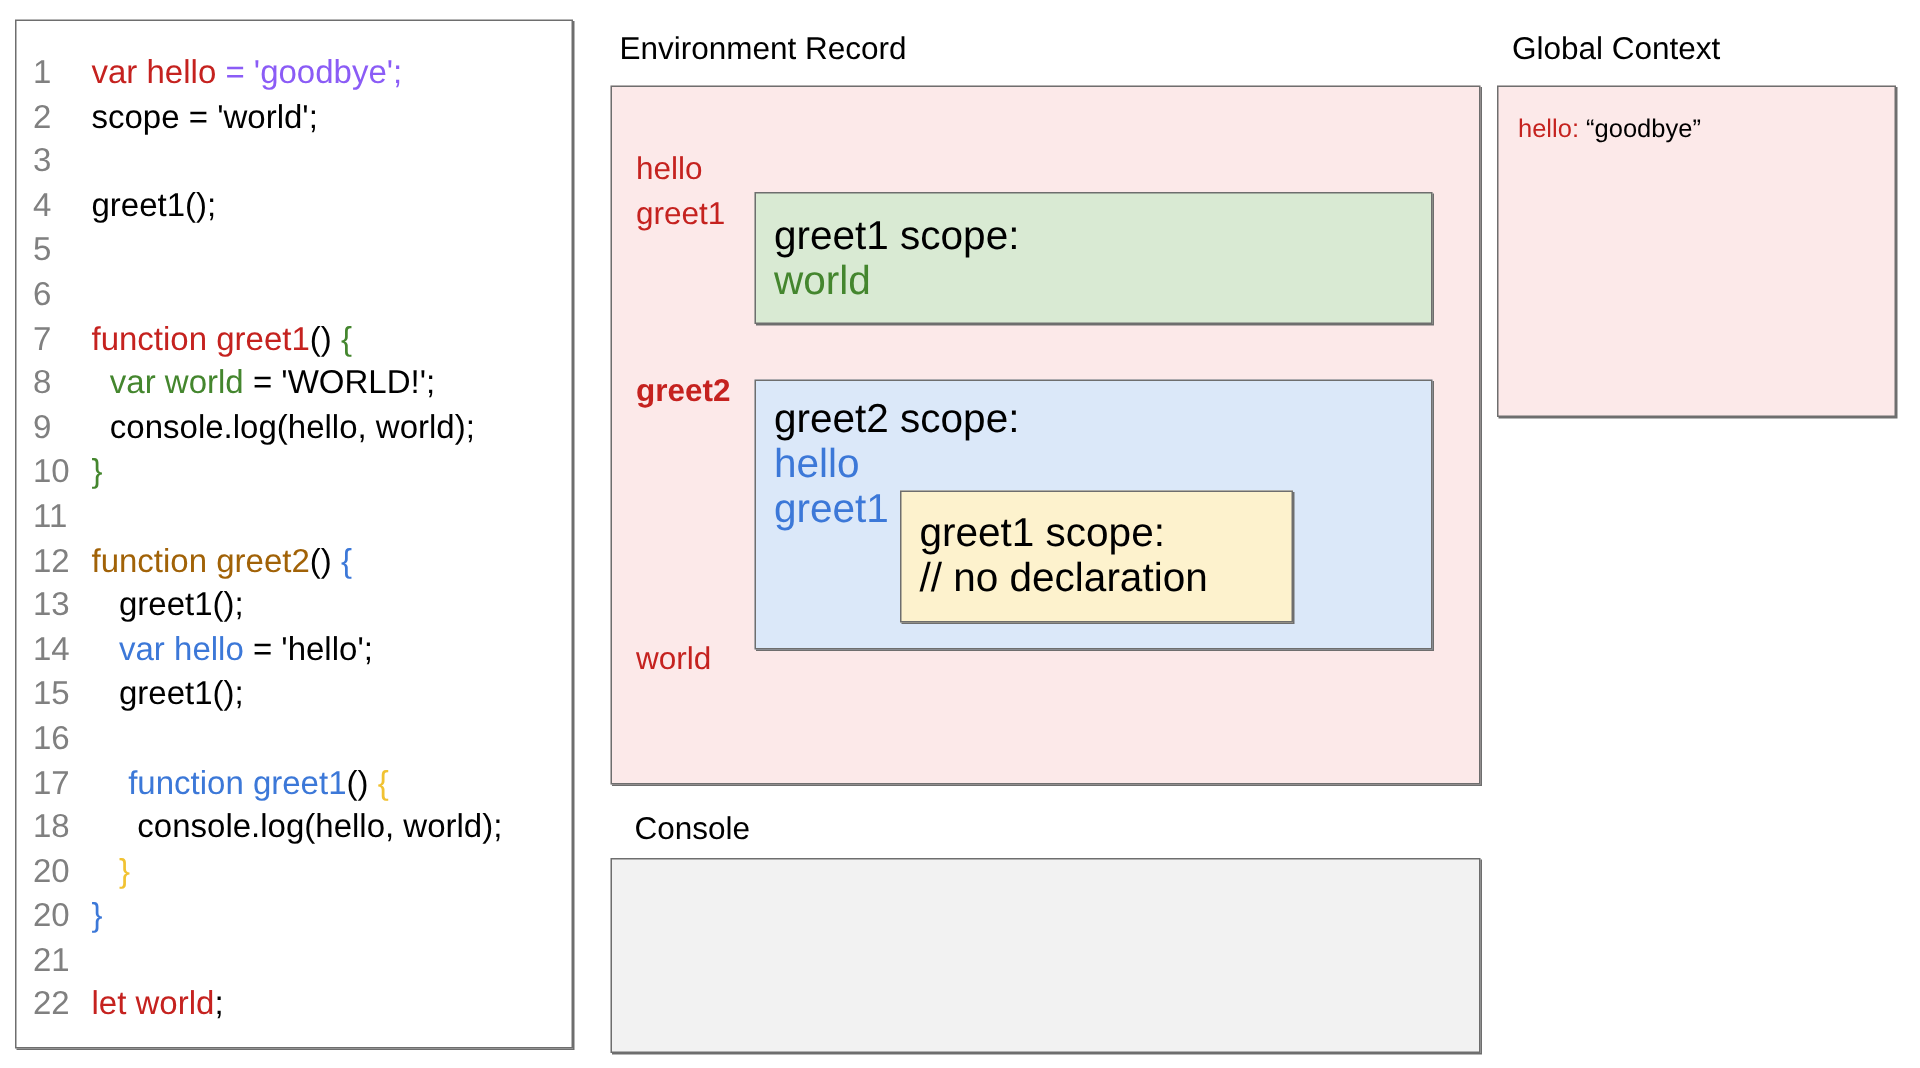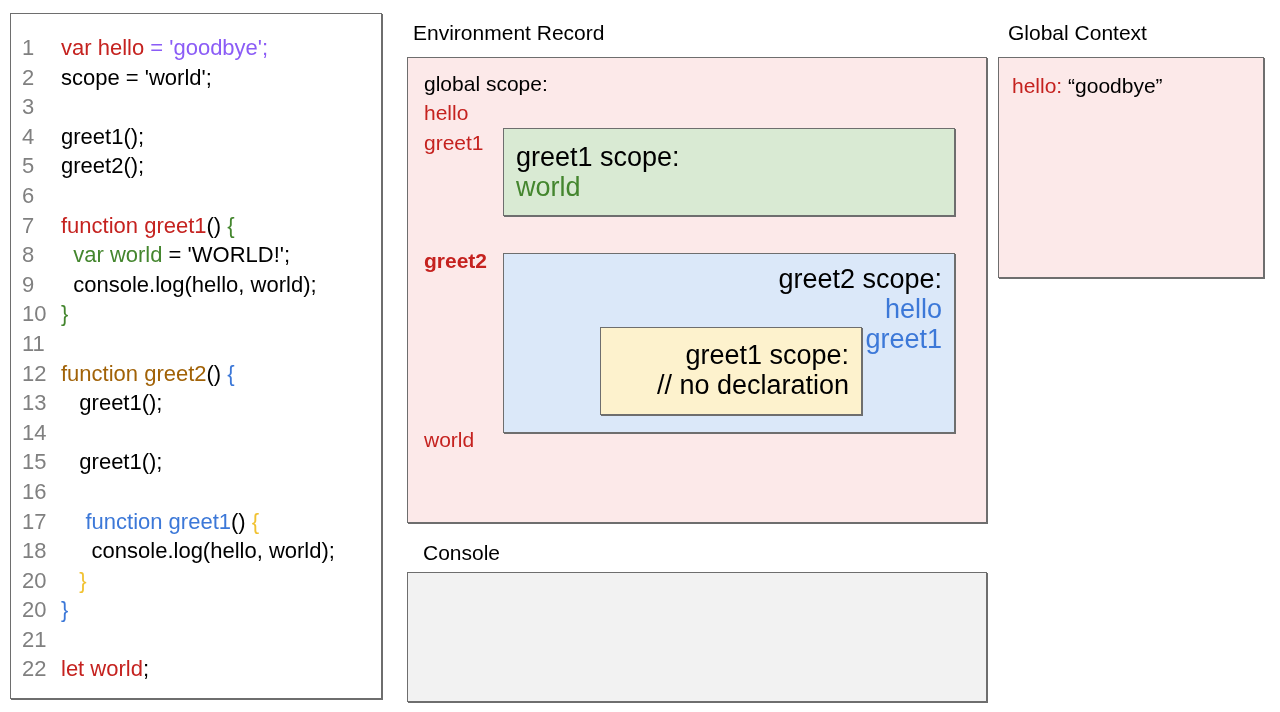--- a/index.html
+++ b/index.html
@@ -31,59 +31,58 @@
     position:absolute;box-sizing:border-box;
     border:1px solid var(--border);box-shadow:1px 1px 0 var(--border);
   }
   .er-box{left:407px;top:57px;width:580px;height:466px;background:var(--pink_bg);}
   .er-label{position:absolute;font-size:21px;line-height:30px;white-space:pre;}
   .red-text{color:var(--red);}
   .green-text{color:var(--green);}
   .blue-text{color:var(--blue);}
   .scope-box{font-size:27px;line-height:30px;}
   .greet1-scope{left:95px;top:70px;width:452px;height:88px;background:var(--green_bg);padding:13px 12px 0 12px;}
-  .greet2-scope{left:95px;top:195px;width:452px;height:180px;background:var(--blue_bg);padding:10px 12px 0 12px;text-align:right;}
+  .greet2-scope{left:95px;top:195px;width:452px;height:180px;background:var(--blue_bg);padding:10px 12px 0 12px;}
   .inner-greet1-scope{left:96px;top:73px;width:262px;height:88px;background:var(--yellow_bg);padding:12px 12px 0 12px;}
-  .gc-box{left:998px;top:57px;width:266px;height:221px;background:var(--pink_bg);padding:13px 13px 0 13px;font-size:21px;line-height:30px;}
+  .gc-box{left:998px;top:57px;width:266px;height:221px;background:var(--pink_bg);padding:13px 13px 0 13px;font-size:17px;line-height:30px;}
   .console-box{left:407px;top:572px;width:580px;height:130px;background:var(--console_bg);}
 </style>
 </head>
 <body style="--red: #c5221f; --green: #44862e; --blue: #3c78d8; --yellow: #f1c232; --black: #000000; --pink_bg: #fce9e9; --green_bg: #d9ead3; --blue_bg: #dbe8f9; --yellow_bg: #fdf2cd; --console_bg: #f2f2f2; --line_number: #808080; --border: #6e6e6e;">
 
 <div class="code-panel">
   <div>
       <div class="code-line"><span class="ln">1</span><span class="code-text"><span style="color: rgb(197, 34, 31);">var hello</span><span style="color: #8b5cf6;"> = 'goodbye';</span></span></div>
       <div class="code-line"><span class="ln">2</span><span class="code-text"><span style="color: rgb(0, 0, 0);">scope = 'world';</span></span></div>
       <div class="code-line"><span class="ln">3</span><span class="code-text"></span></div>
       <div class="code-line"><span class="ln">4</span><span class="code-text"><span style="color: rgb(0, 0, 0);">greet1();</span></span></div>
-      <div class="code-line"><span class="ln">5</span><span class="code-text"><span style="color: rgb(0, 0, 0);">greet2();</span></span></div>
+      <div class="code-line"><span class="ln">5</span></div>
       <div class="code-line"><span class="ln">6</span><span class="code-text"></span></div>
       <div class="code-line"><span class="ln">7</span><span class="code-text"><span style="color: rgb(197, 34, 31);">function greet1</span><span style="color: rgb(0, 0, 0);">() </span><span style="color: rgb(68, 134, 46);">{</span></span></div>
       <div class="code-line"><span class="ln">8</span><span class="code-text"><span style="color: rgb(0, 0, 0);">  </span><span style="color: rgb(68, 134, 46);">var world</span><span style="color: rgb(0, 0, 0);"> = 'WORLD!';</span></span></div>
       <div class="code-line"><span class="ln">9</span><span class="code-text"><span style="color: rgb(0, 0, 0);">  console.log(hello, world);</span></span></div>
       <div class="code-line"><span class="ln">10</span><span class="code-text"><span style="color: rgb(68, 134, 46);">}</span></span></div>
       <div class="code-line"><span class="ln">11</span><span class="code-text"></span></div>
       <div class="code-line"><span class="ln">12</span><span class="code-text"><span style="color: #a16207;">function greet2</span><span style="color: rgb(0, 0, 0);">() </span><span style="color: rgb(60, 120, 216);">{</span></span></div>
       <div class="code-line"><span class="ln">13</span><span class="code-text"><span style="color: rgb(0, 0, 0);">   greet1();</span></span></div>
-      <div class="code-line"><span class="ln">14</span></div>
+      <div class="code-line"><span class="ln">14</span><span class="code-text"><span style="color: rgb(0, 0, 0);">   </span><span style="color: rgb(60, 120, 216);">var hello</span><span style="color: rgb(0, 0, 0);"> = 'hello';</span></span></div>
       <div class="code-line"><span class="ln">15</span><span class="code-text"><span style="color: rgb(0, 0, 0);">   greet1();</span></span></div>
       <div class="code-line"><span class="ln">16</span><span class="code-text"></span></div>
       <div class="code-line"><span class="ln">17</span><span class="code-text"><span style="color: rgb(0, 0, 0);">    </span><span style="color: rgb(60, 120, 216);">function greet1</span><span style="color: rgb(0, 0, 0);">() </span><span style="color: rgb(241, 194, 50);">{</span></span></div>
       <div class="code-line"><span class="ln">18</span><span class="code-text"><span style="color: rgb(0, 0, 0);">     console.log(hello, world);</span></span></div>
       <div class="code-line"><span class="ln">20</span><span class="code-text"><span style="color: rgb(241, 194, 50);">   }</span></span></div>
       <div class="code-line"><span class="ln">20</span><span class="code-text"><span style="color: rgb(60, 120, 216);">}</span></span></div>
       <div class="code-line"><span class="ln">21</span><span class="code-text"></span></div>
       <div class="code-line"><span class="ln">22</span><span class="code-text"><span style="color: rgb(197, 34, 31);">let world</span><span style="color: rgb(0, 0, 0);">;</span></span></div>
     </div>
 </div>
 
 <div class="section-title" style="left:413px;top:21px;">Environment Record</div>
 
 <div class="box er-box">
-  <div class="er-label" style="left:16px;top:11px;">global scope:</div>
   <div class="er-label red-text" style="left:16px;top:40px;">hello</div>
   <div class="er-label red-text" style="left:16px;top:70px;">greet1</div>
   <div class="er-label red-text" style="left:16px;top:188px;font-weight:bold;">greet2</div>
   <div class="er-label red-text" style="left:16px;top:367px;">world</div>
 
   <div class="box scope-box greet1-scope">
     <div>greet1 scope:</div>
     <div class="green-text">world</div>
   </div>
 

